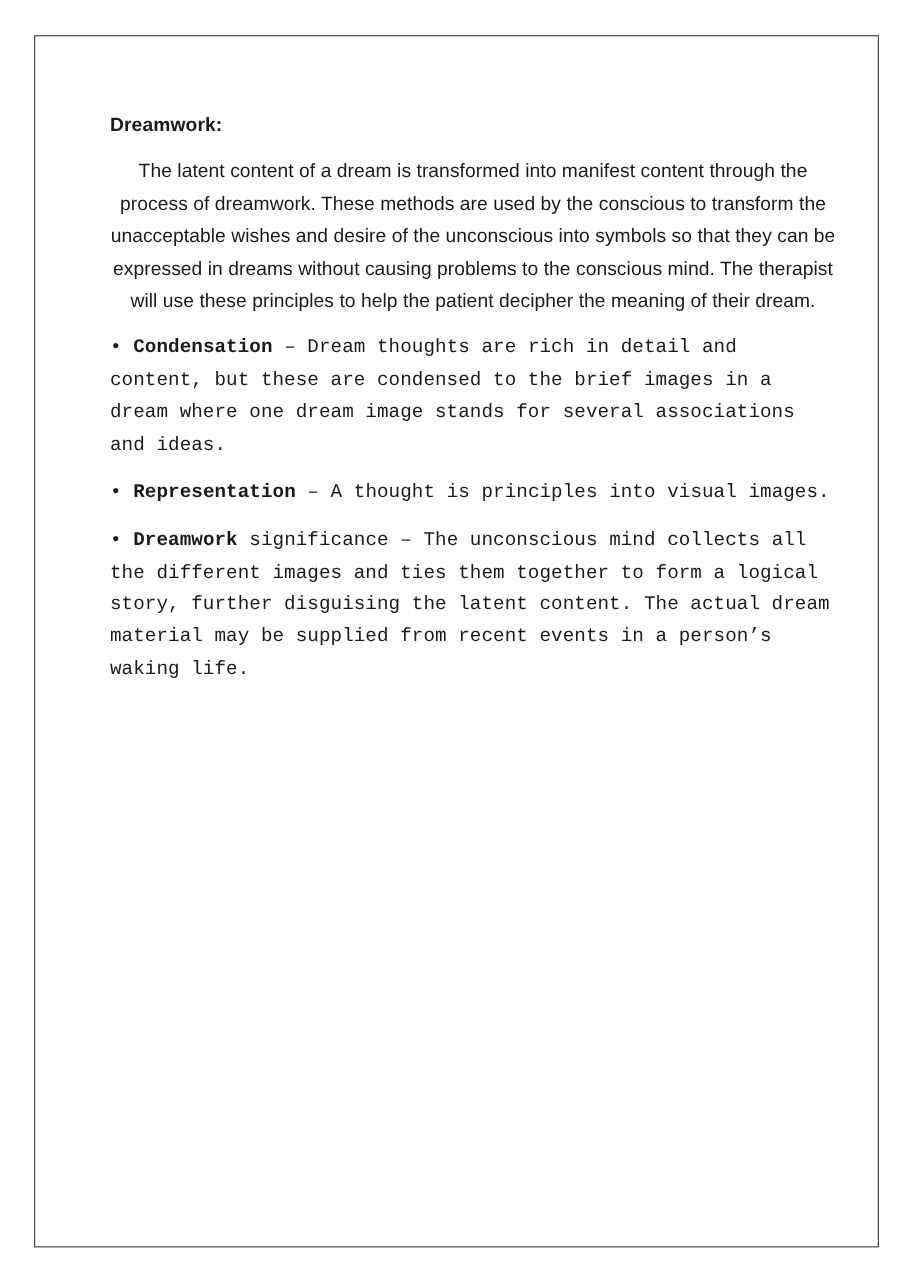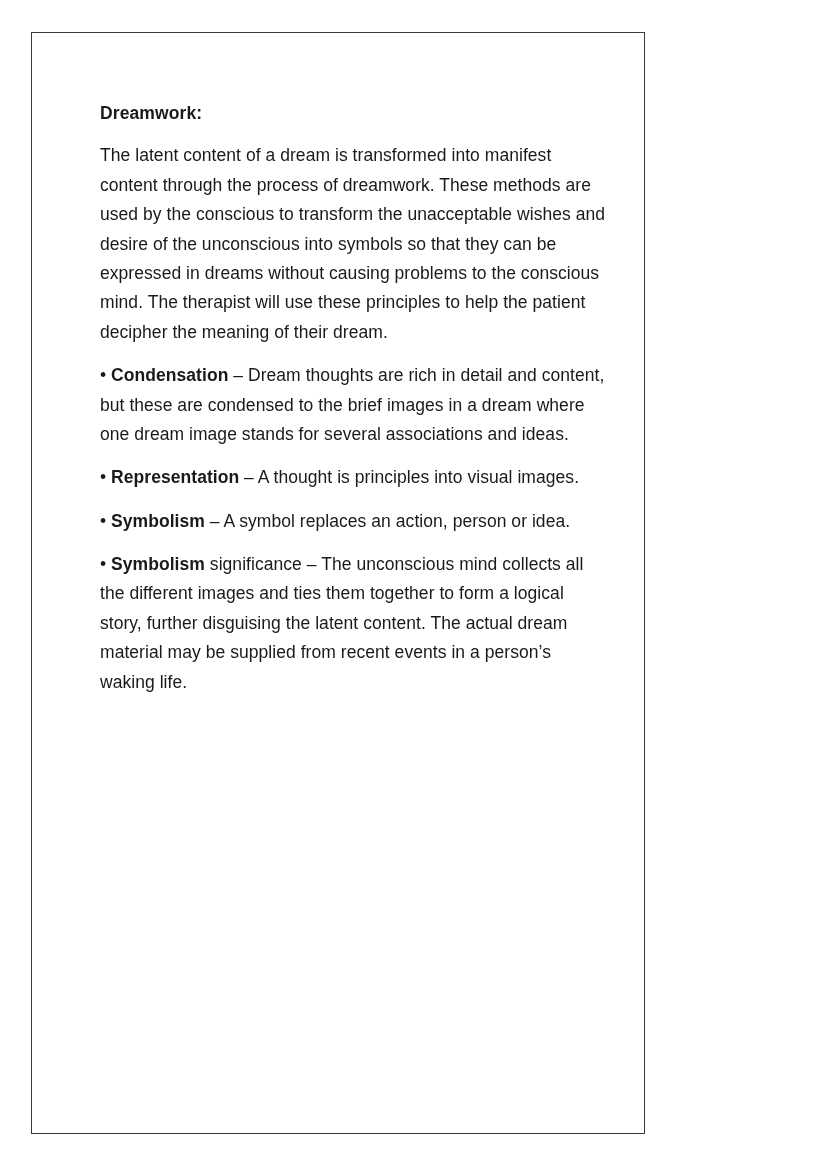--- a/index.html
+++ b/index.html
@@ -11,21 +11,21 @@
     width: 828px;
     height: 1171px;
     font-family: "Liberation Sans", sans-serif;
     color: #1a1a1a;
     overflow: hidden;
   }
   .page-frame {
     position: absolute;
     left: 31px;
     top: 32px;
-    width: 614px;
+    width: 768px;
     height: 1102px;
     border: 1px solid #3a3a3a;
     background: #ffffff;
     box-sizing: border-box;
   }
   .page-body {
     position: absolute;
     left: 68px;
     top: 68px;
     right: 38px;
@@ -34,28 +34,29 @@
     font-size: 17.5px;
     font-weight: bold;
     line-height: 1.45;
     margin: 0 0 15px 0;
     letter-spacing: 0.1px;
   }
   p.para {
     font-size: 17.5px;
     line-height: 1.68;
     margin: 0 0 14px 0;
-    text-align: left;
+    text-align: center;
     letter-spacing: 0.05px;
   }
   p.bullet {
     font-size: 17.5px;
     line-height: 1.68;
     margin: 0 0 14px 0;
     letter-spacing: 0.05px;
+    font-family: Liberation Mono, monospace;
   }
   .b {
     font-weight: bold;
   }
   .bullet-dot {
     font-weight: normal;
   }
 </style>
 </head>
 <body>
@@ -71,24 +72,20 @@
       <span class="bullet-dot">•</span>
       <span class="b">Condensation</span><span class="term-suffix"></span><span> – Dream thoughts are rich in detail and content, but these are condensed to the brief images in a dream where one dream image stands for several associations and ideas.</span>
     </p>
 
 
     <p class="bullet">
       <span class="bullet-dot">•</span>
       <span class="b">Representation</span><span class="term-suffix"></span><span> – A thought is principles into visual images.</span>
     </p>
 
-    <p class="bullet">
-      <span class="bullet-dot">•</span>
-      <span class="b">Symbolism</span><span class="term-suffix"></span><span> – A symbol replaces an action, person or idea.</span>
-    </p>
 
     <p class="bullet">
       <span class="bullet-dot">•</span>
-      <span class="b">Symbolism</span><span class="term-suffix"> significance</span><span> – The unconscious mind collects all the different images and ties them together to form a logical story, further disguising the latent content. The actual dream material may be supplied from recent events in a person’s waking life.</span>
+      <span class="b">Dreamwork</span><span class="term-suffix"> significance</span><span> – The unconscious mind collects all the different images and ties them together to form a logical story, further disguising the latent content. The actual dream material may be supplied from recent events in a person’s waking life.</span>
     </p>
 
   </div>
 </div>
 
 </body></html>

